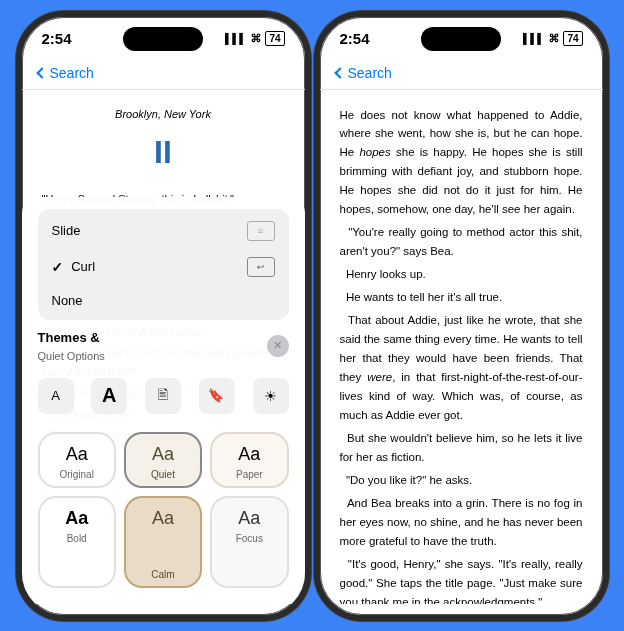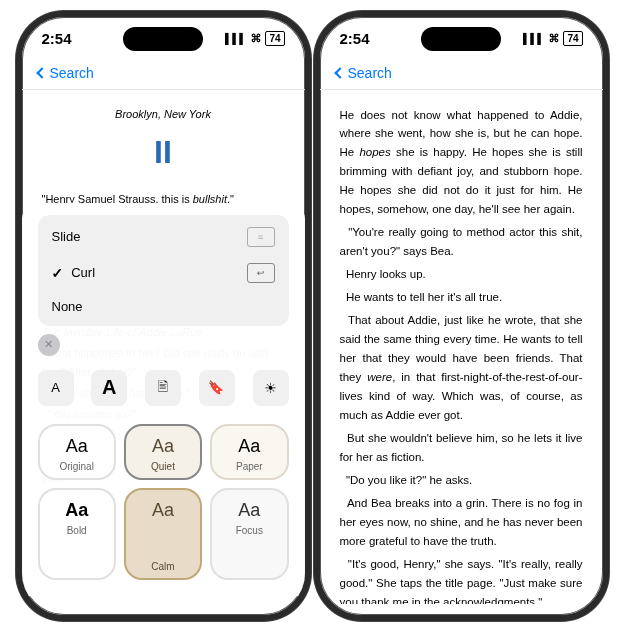--- a/index.html
+++ b/index.html
@@ -11,21 +11,21 @@
       align-items: center;
       justify-content: center;
       font-family: -apple-system, 'SF Pro Text', 'Helvetica Neue', sans-serif;
       overflow: hidden;
     }
 
     .container {
       display: flex;
       gap: 3px;
       padding: 8px;
-      background: #ffffff;
+      background: #3b82f6;
       width: 624px;
       height: 631px;
       align-items: center;
       justify-content: center;
     }
 
     
     .phone {
       width: 295px;
       height: 610px;
@@ -144,21 +144,21 @@
       color: #000;
     }
 
     .book-text p {
       margin-bottom: 3px;
     }
 
     
     .overlay-panel {
       position: absolute;
-      bottom: 8px;
+      bottom: 0;
       left: 0;
       right: 0;
       background: rgba(255,255,255,0.97);
       border-radius: 16px 16px 0 0;
       padding: 12px 16px 16px;
       z-index: 40;
     }
 
     
     .scroll-options {
@@ -390,20 +390,25 @@
             <div class="scroll-icon">
               <span style="font-size:9px; color:#666;">↩</span>
             </div>
           </div>
           <div class="scroll-option">
             <span style="font-size:13px;">None</span>
           </div>
         </div>
 
         <div class="themes-label">
+          <div>
+            <span style="font-size:13px; font-weight:600;">Themes &amp; </span>
+            <br>
+            <span style="font-size:11px; color:#666;">Quiet Options</span>
+          </div>
           <div class="close-btn">✕</div>
         </div>
 
         <div class="font-controls">
           <div class="font-btn font-a-small">A</div>
           <div class="font-btn font-a-large" style="font-size:20px; font-weight:600;">A</div>
           <div class="font-btn" style="font-size:13px;">🖹</div>
           <div class="font-btn" style="font-size:13px;">🔖</div>
           <div class="font-btn" style="font-size:14px;">☀</div>
         </div>

